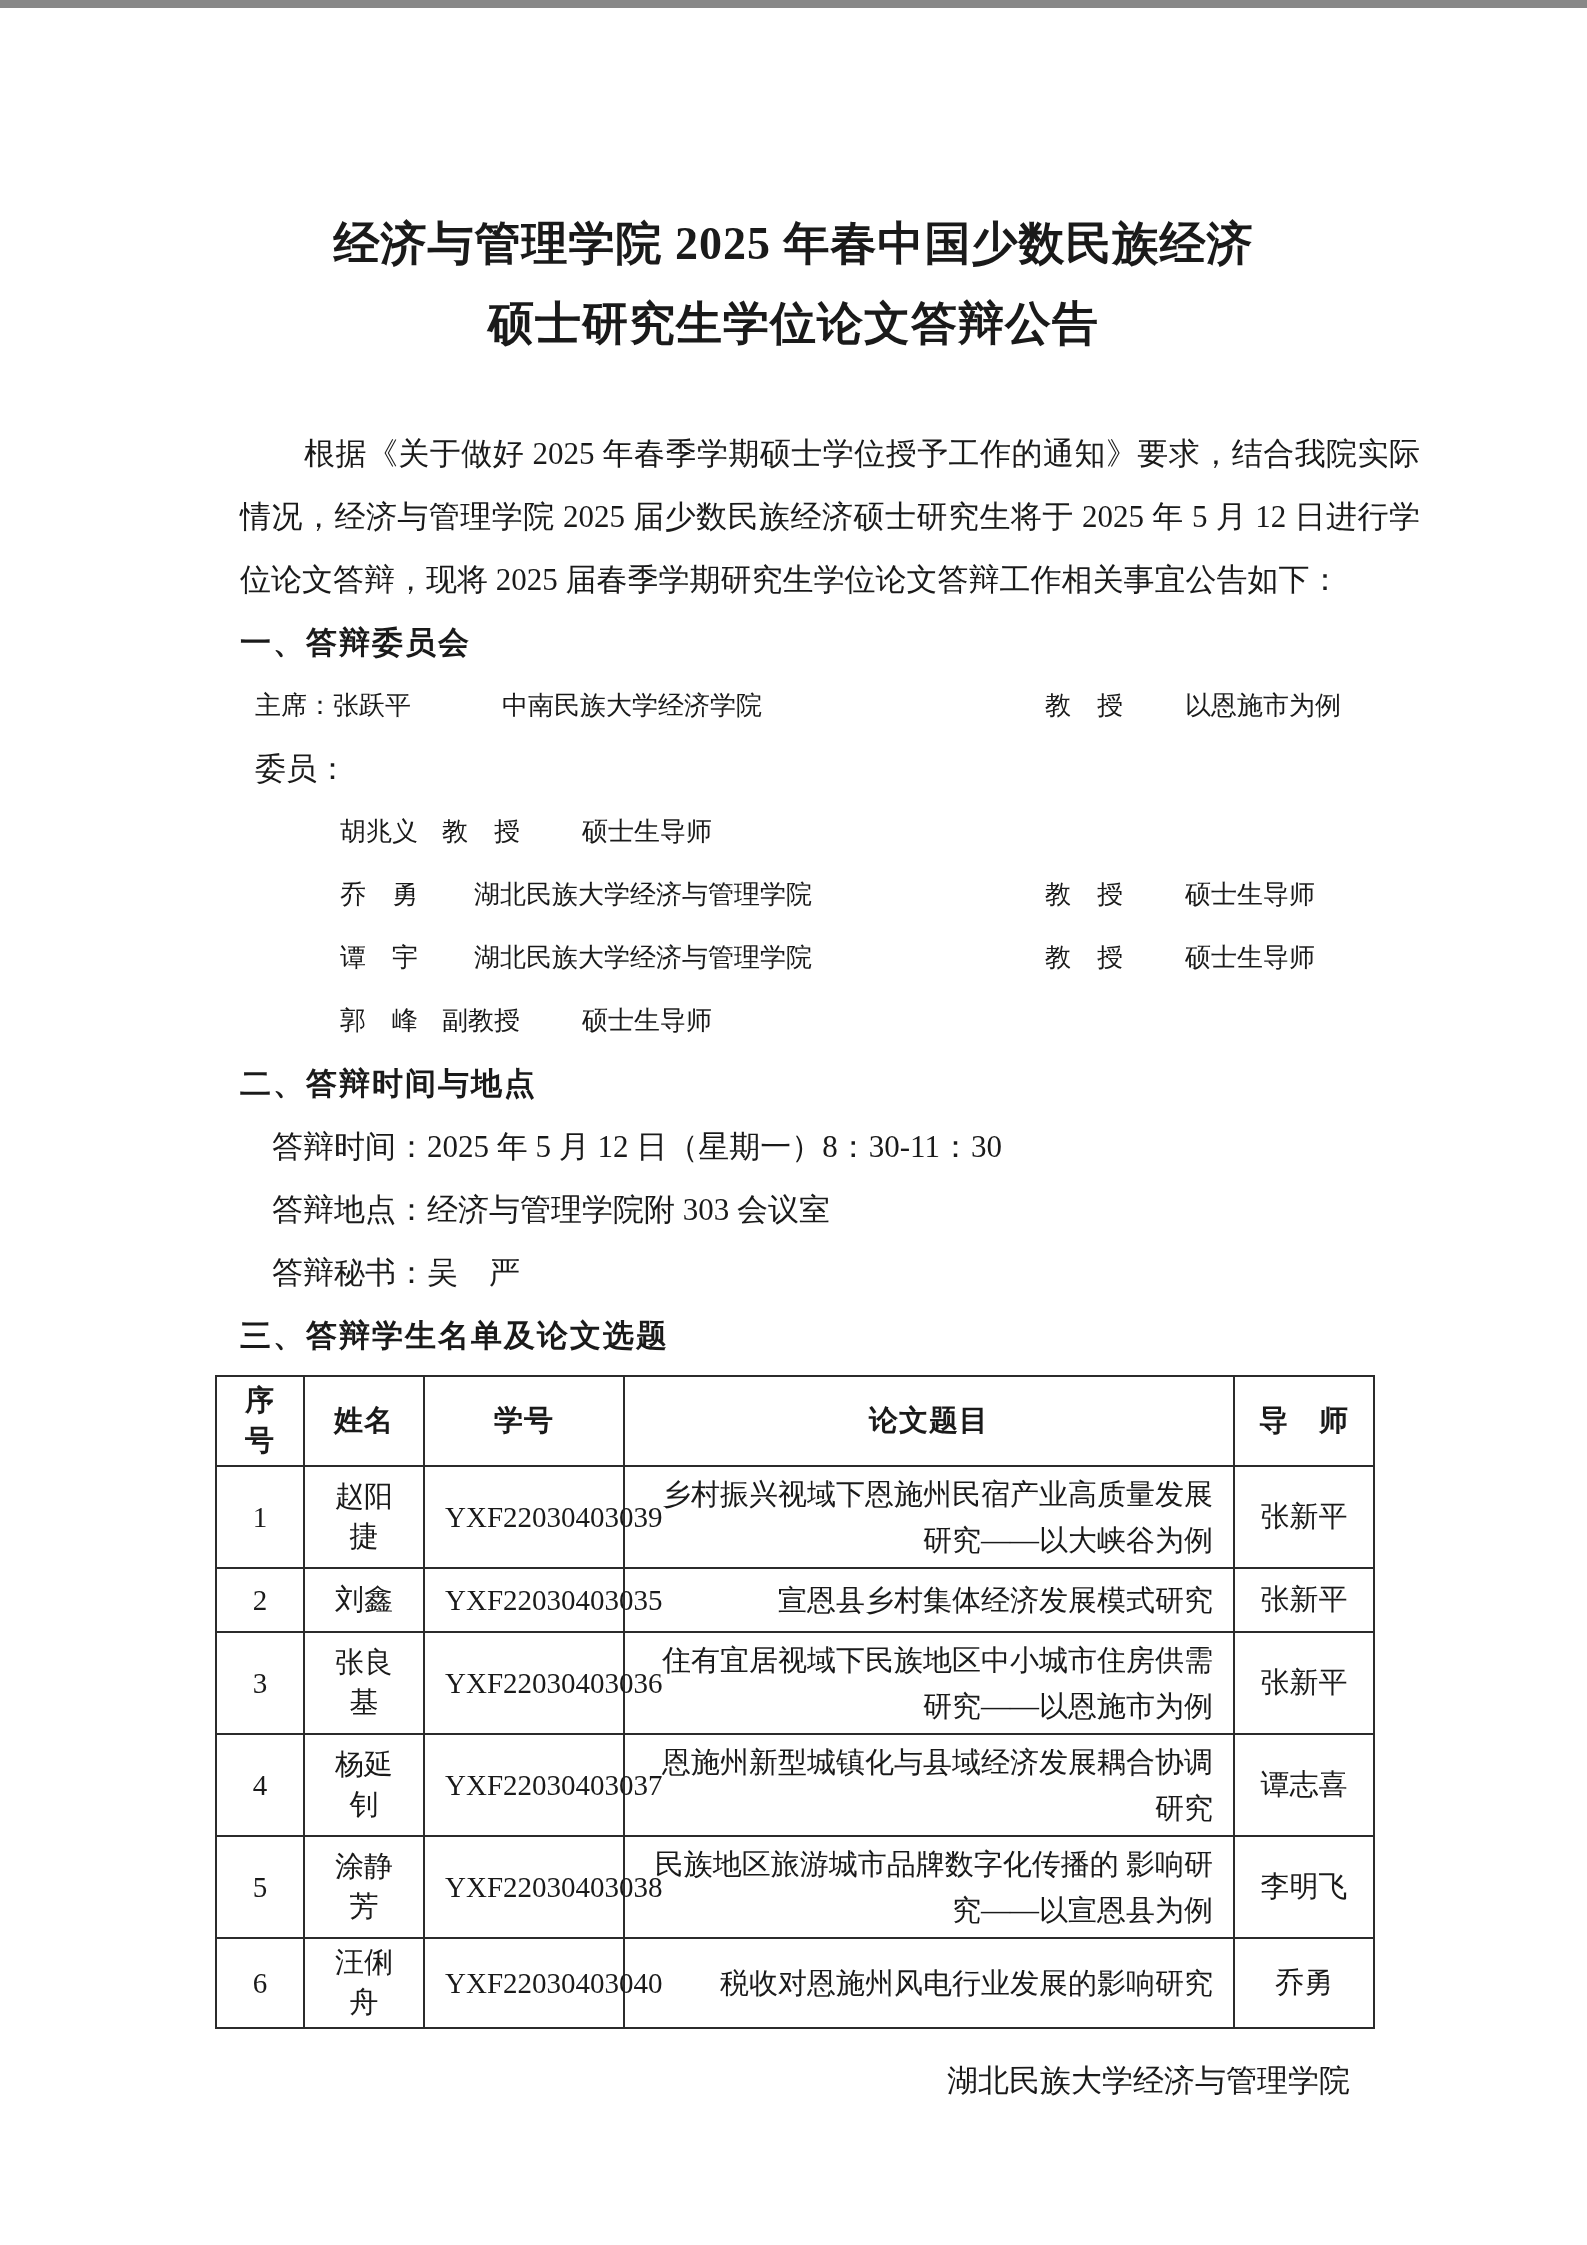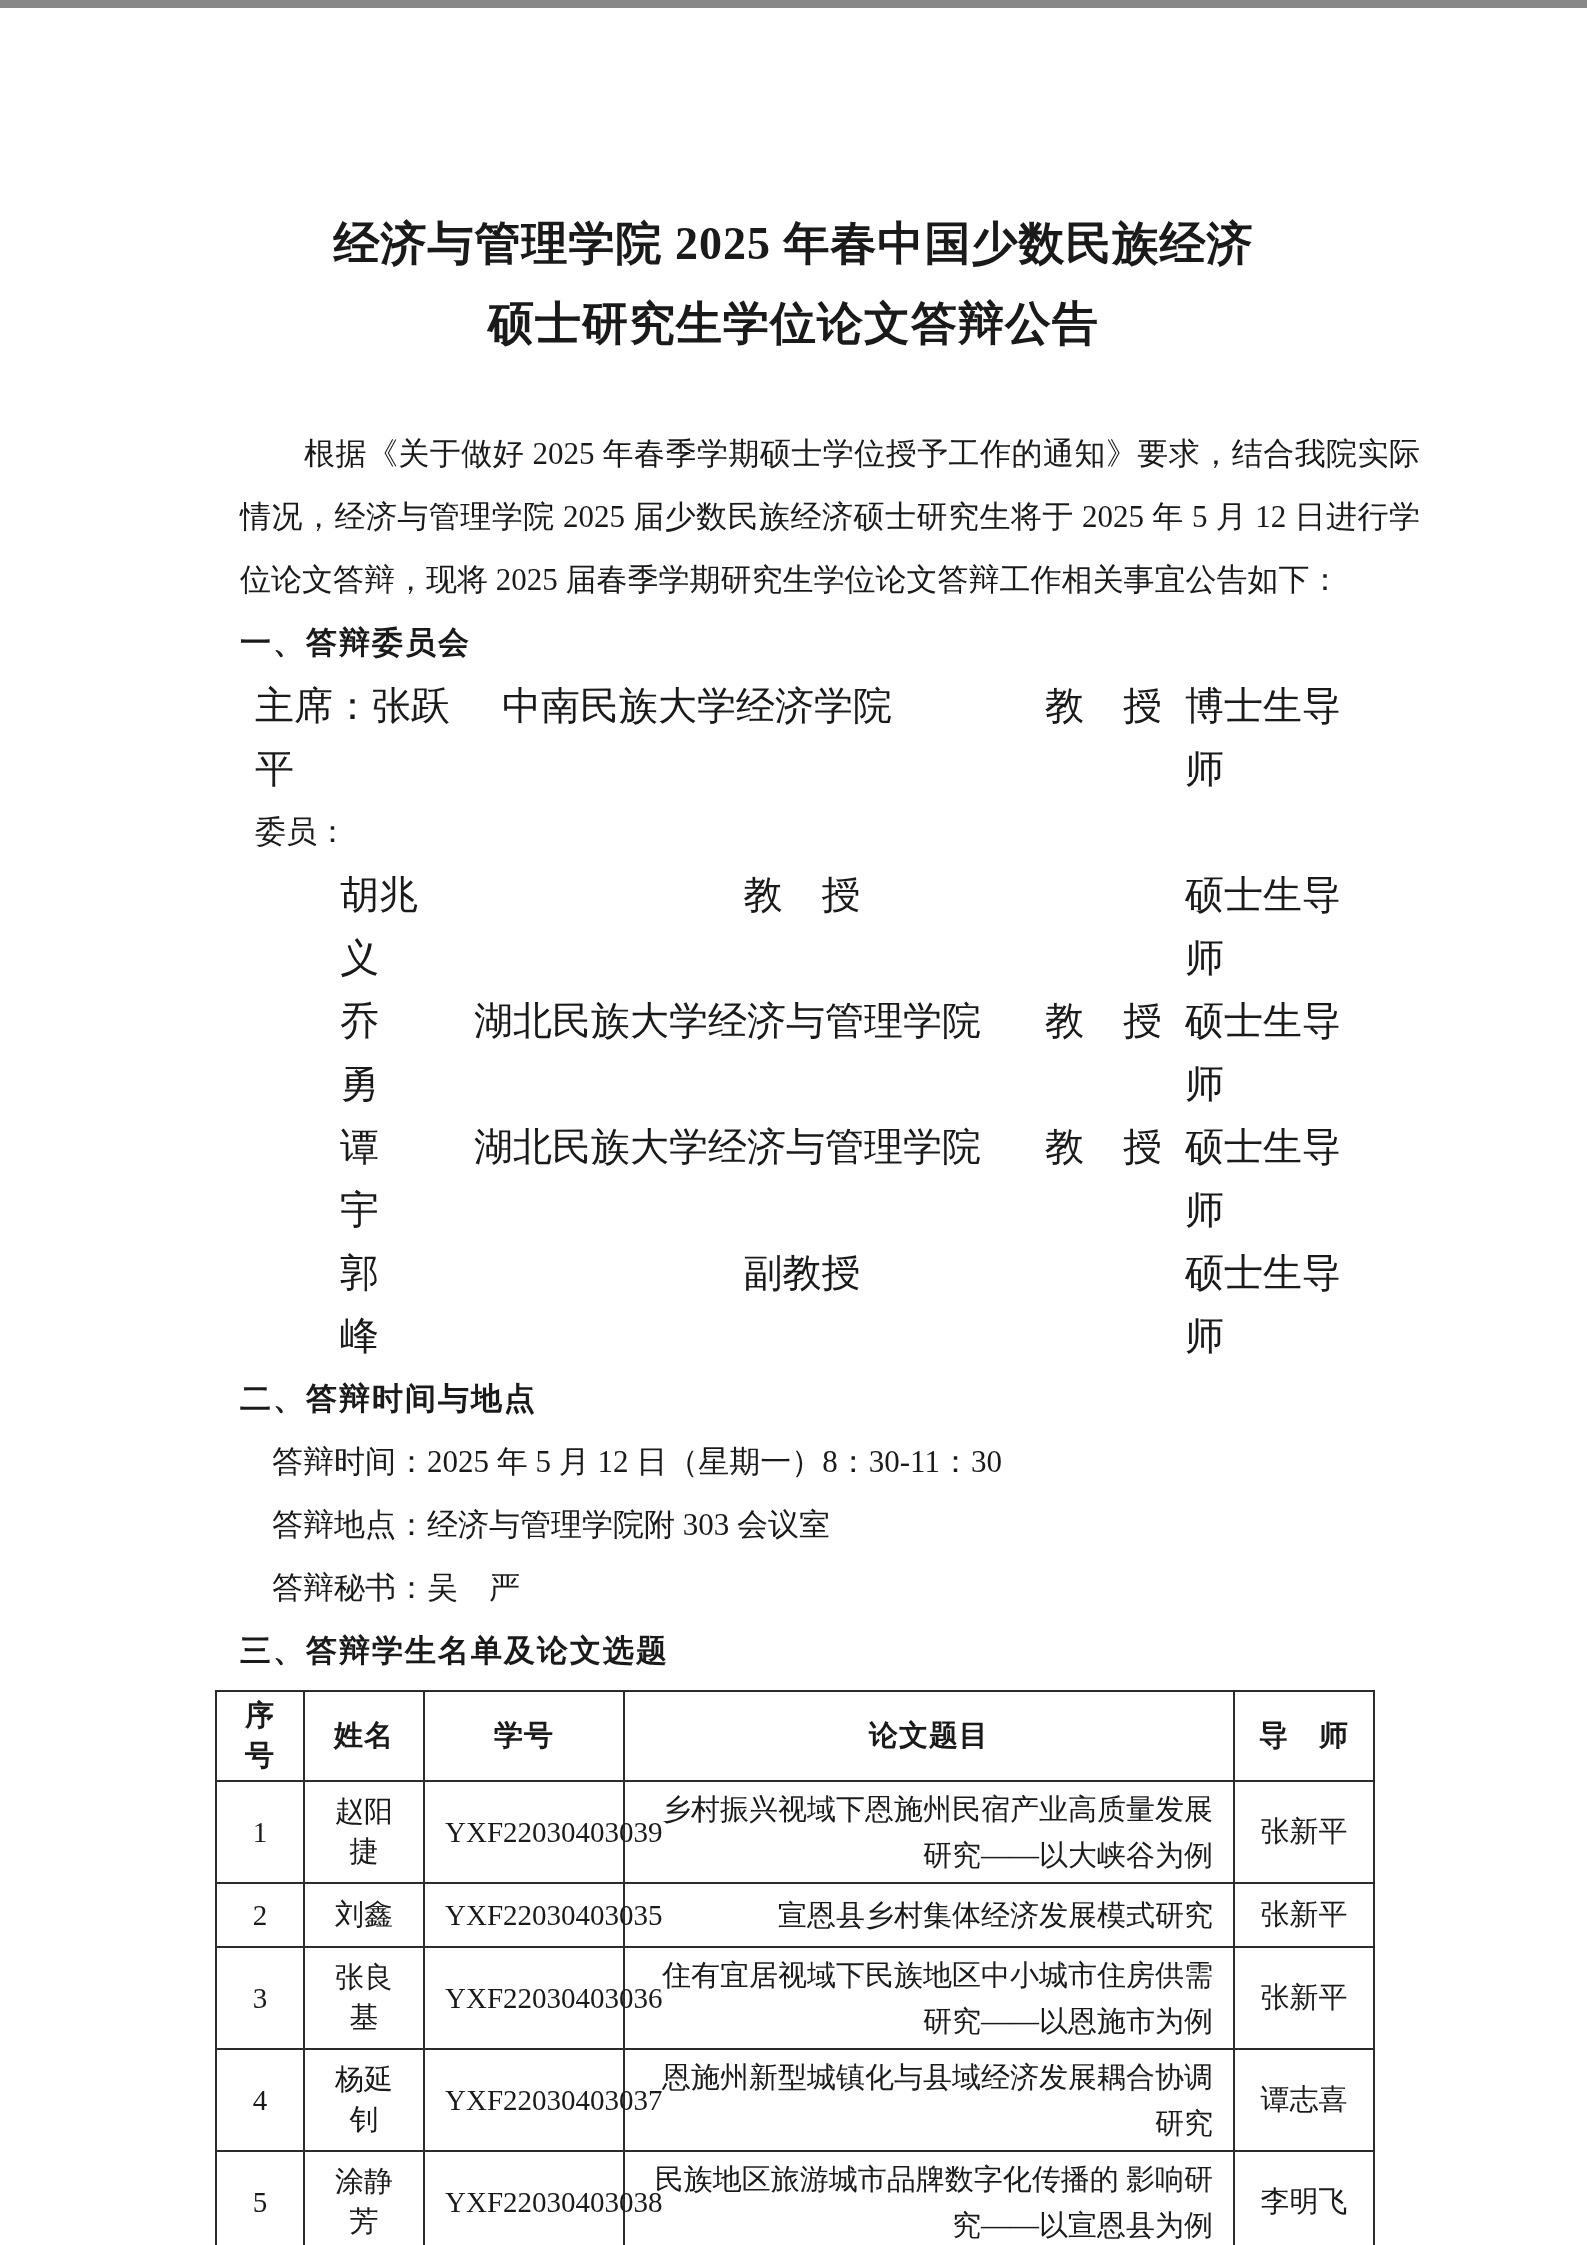--- a/index.html
+++ b/index.html
@@ -15,21 +15,21 @@
     font-family:"Liberation Serif", serif;
   }
   .intro {
     margin:58px 170px 0 240px; width:1180px;
     font-size:31px; line-height:63px; text-align:justify; text-indent:64px;
   }
   .sec-heading {
     margin-left:240px; font-size:31px; line-height:63px; font-weight:bold;
     font-family:"Liberation Sans", sans-serif; letter-spacing:2px;
   }
-  .committee-row { display:flex; font-size:39px; line-height:63px;justify-content:space-between; }
+  .committee-row { display:flex; font-size:26px; line-height:63px; }
   .chair-row { margin-left:255px; width:1095px; }
   .members-label { margin-left:255px; font-size:31px; line-height:63px; }
   .member-row { margin-left:340px; width:1010px; }
   .c-name-chair { width:215px; flex:none; }
   .c-name { width:102px; flex:none; }
   .c-inst { flex:1; padding-left:32px; }
   .c-title { width:140px; flex:none; }
   .c-mentor { width:165px; flex:none; }
   .plain-line { margin-left:272px; font-size:31px; line-height:63px; }
   .students-table {
@@ -72,21 +72,21 @@
   </div>
 
   <p class="intro">根据《关于做好 2025 年春季学期硕士学位授予工作的通知》要求，结合我院实际情况，经济与管理学院 2025 届少数民族经济硕士研究生将于 2025 年 5 月 12 日进行学位论文答辩，现将 2025 届春季学期研究生学位论文答辩工作相关事宜公告如下：</p>
 
   <div class="sec-heading">一、答辩委员会</div>
 
   <div class="committee-row chair-row">
     <span class="c-name-chair">主席：张跃平</span>
     <span class="c-inst">中南民族大学经济学院</span>
     <span class="c-title">教　授</span>
-    <span class="c-mentor">博士生导师</span>
+    <span class="c-mentor">以恩施市为例</span>
   </div>
 
   <div class="members-label">委员：</div>
 
   <div class="committee-row member-row">
     <span class="c-name">胡兆义</span>
     <span class="c-title">教　授</span>
     <span class="c-mentor">硕士生导师</span>
   </div>
   <div class="committee-row member-row">

